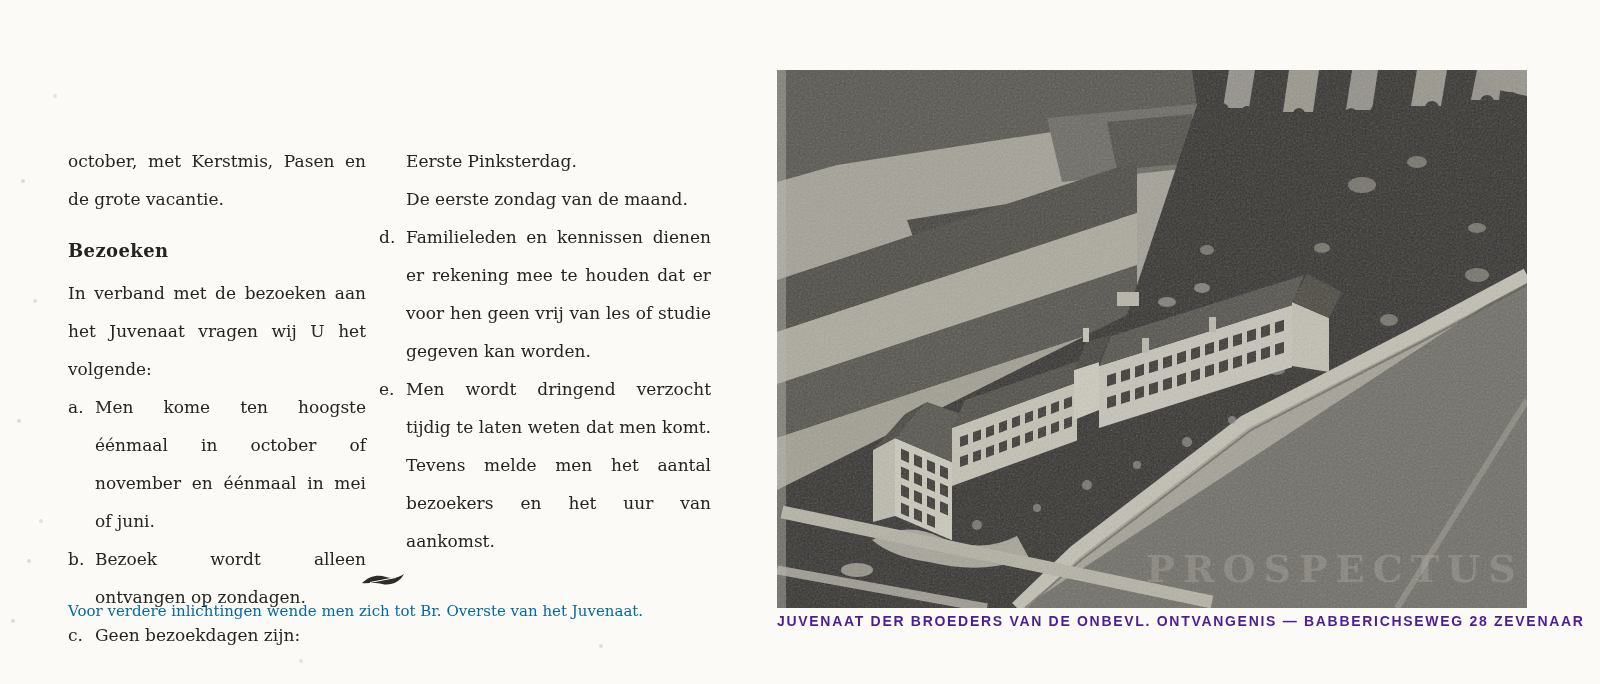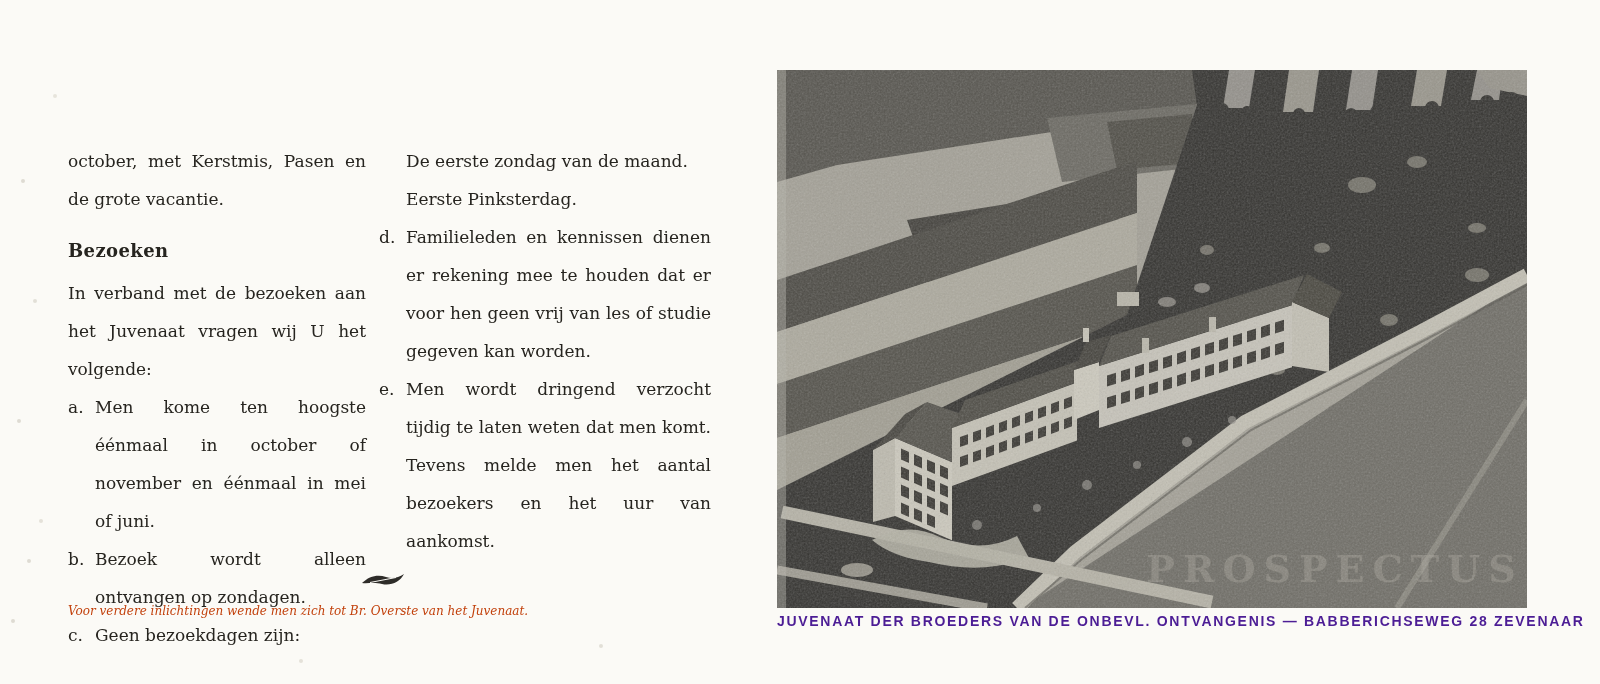--- a/index.html
+++ b/index.html
@@ -20,21 +20,21 @@
   .col1{left:68px;top:142px;width:298px;}
   .col2{left:379px;top:142px;width:332px;}
   .para{text-align:justify;margin:0 0 0 0;}
   .intro{margin-bottom:14px;}
   .heading{font-weight:bold;letter-spacing:.4px;font-size:18px;margin:12px 0 4px 0;}
   .li{position:relative;padding-left:27px;text-align:justify;}
   .li-label{position:absolute;left:0;top:0;}
   .sub-line{padding-left:27px;white-space:nowrap;}
   .footer-line{
     position:absolute;left:68px;top:599px;width:640px;
-    font-style:italic;font-size:12px;line-height:24px;color:#c2410c;
+    font-size:15px;line-height:24px;color:#0369a1;
   }
   .ornament{position:absolute;left:360px;top:571px;width:46px;height:20px;}
   .photo{
     position:absolute;left:777px;top:70px;width:750px;height:538px;
     background:#8d8a80;
   }
   .photo svg{display:block;}
   .caption{
     position:absolute;left:777px;top:613px;width:750px;
     text-align:center;
@@ -62,22 +62,22 @@
       <span class="li-label">b.</span>
       <div class="li-text">Bezoek wordt alleen ontvangen op zondagen.</div>
     </div>
     <div class="li">
       <span class="li-label">c.</span>
       <div class="li-text">Geen bezoekdagen zijn:</div>
     </div>
   </div>
 
   <div class="text-col col2">
+    <div class="sub-line">Eerste Pinksterdag.</div>
     <div class="sub-line">De eerste zondag van de maand.</div>
-    <div class="sub-line">Eerste Pinksterdag.</div>
     <div class="li">
       <span class="li-label">d.</span>
       <div class="li-text">Familieleden en kennissen dienen er rekening mee te houden dat er voor hen geen vrij van les of studie gegeven kan worden.</div>
     </div>
     <div class="li">
       <span class="li-label">e.</span>
       <div class="li-text">Men wordt dringend verzocht tijdig te laten weten dat men komt. Tevens melde men het aantal bezoekers en het uur van aankomst.</div>
     </div>
   </div>
 

